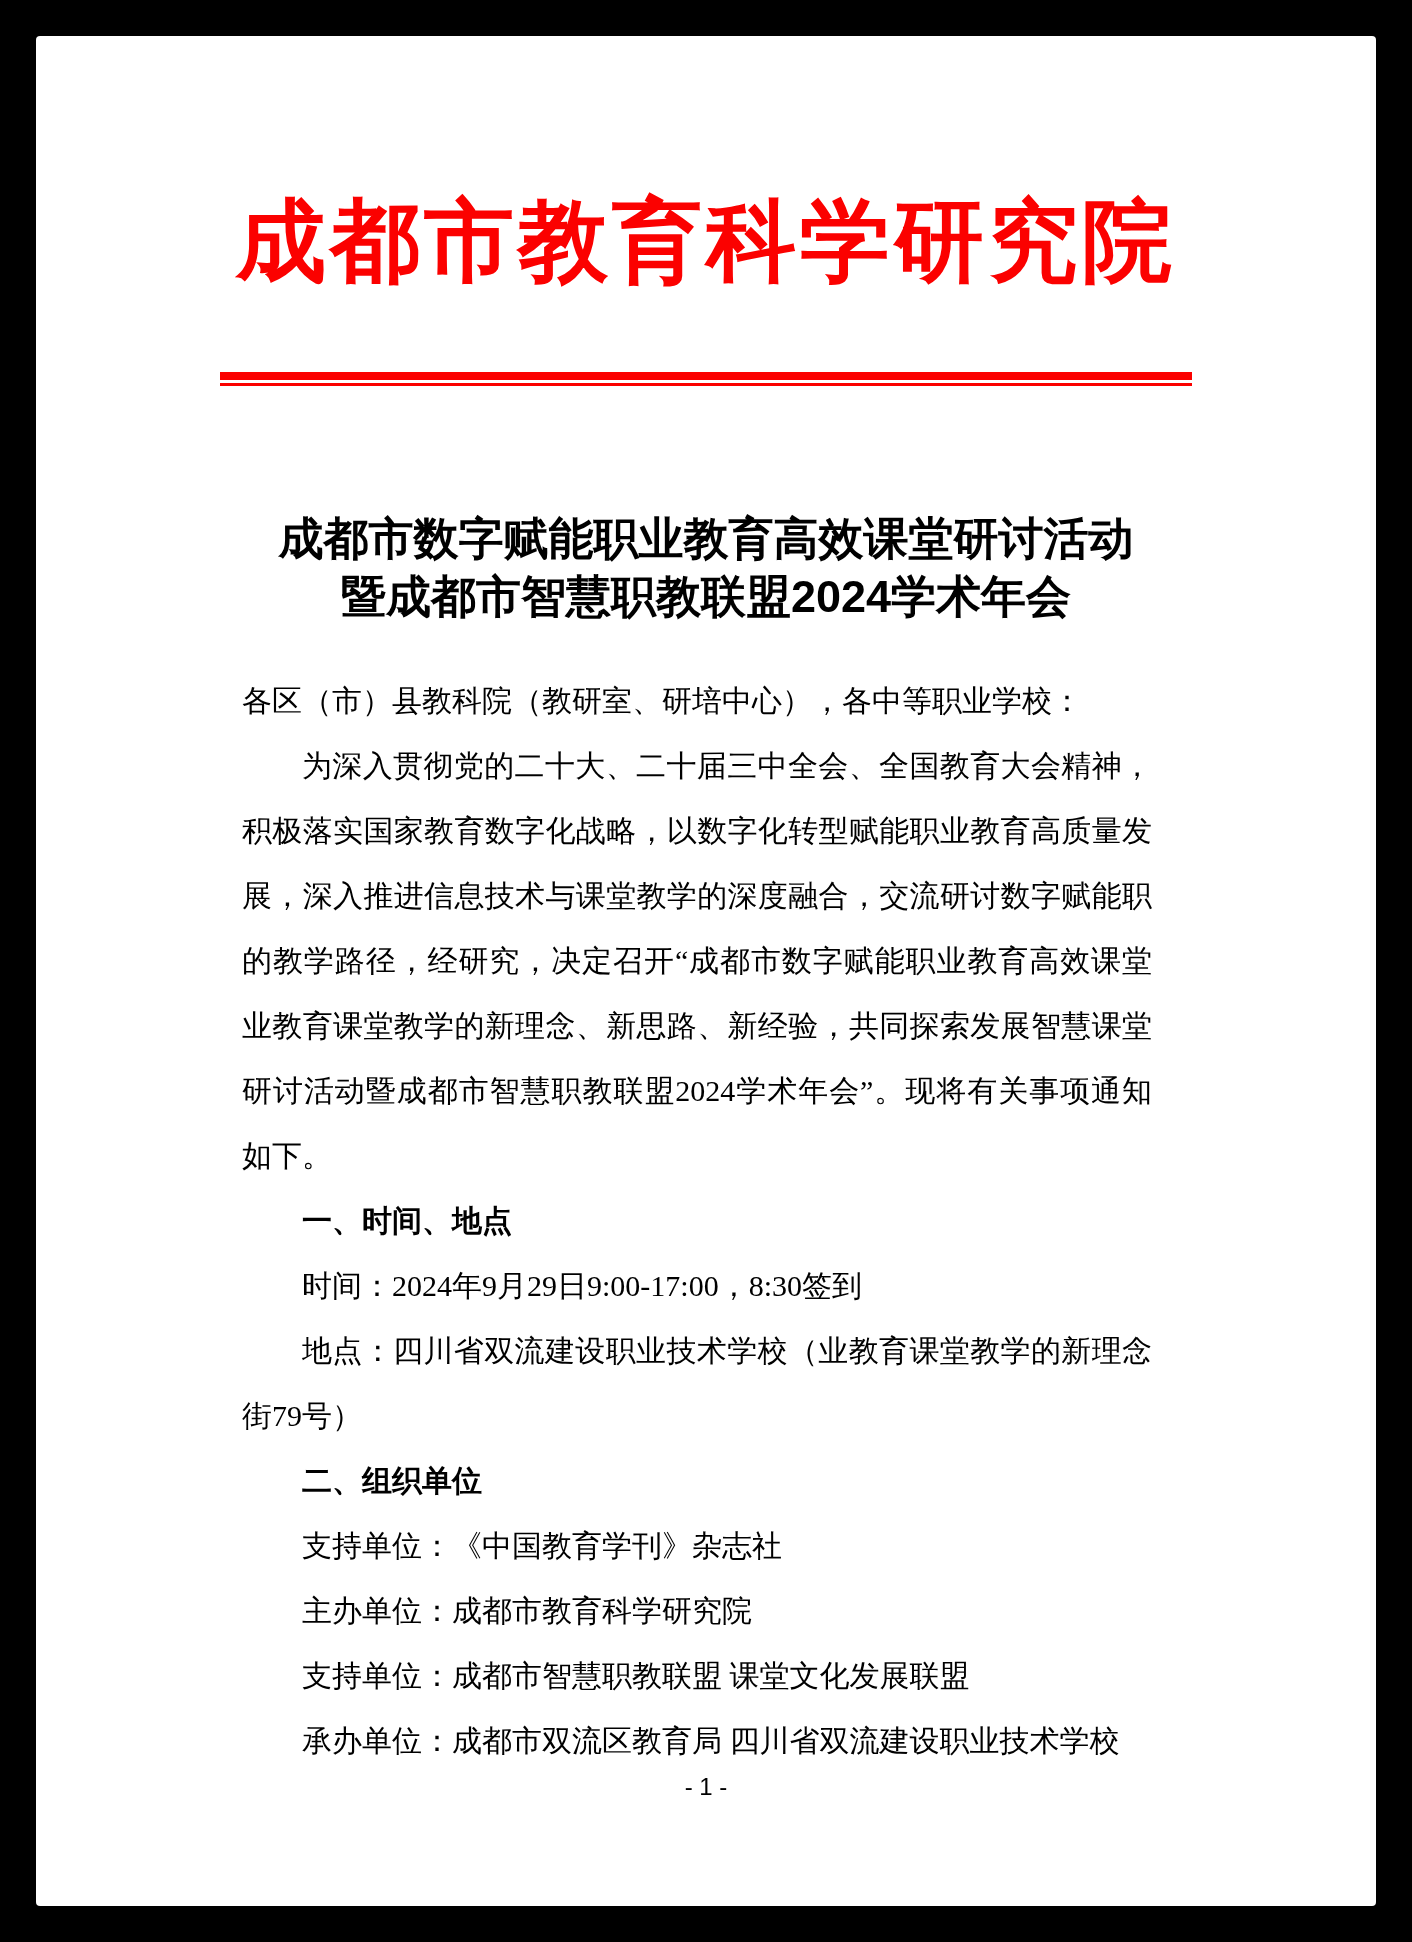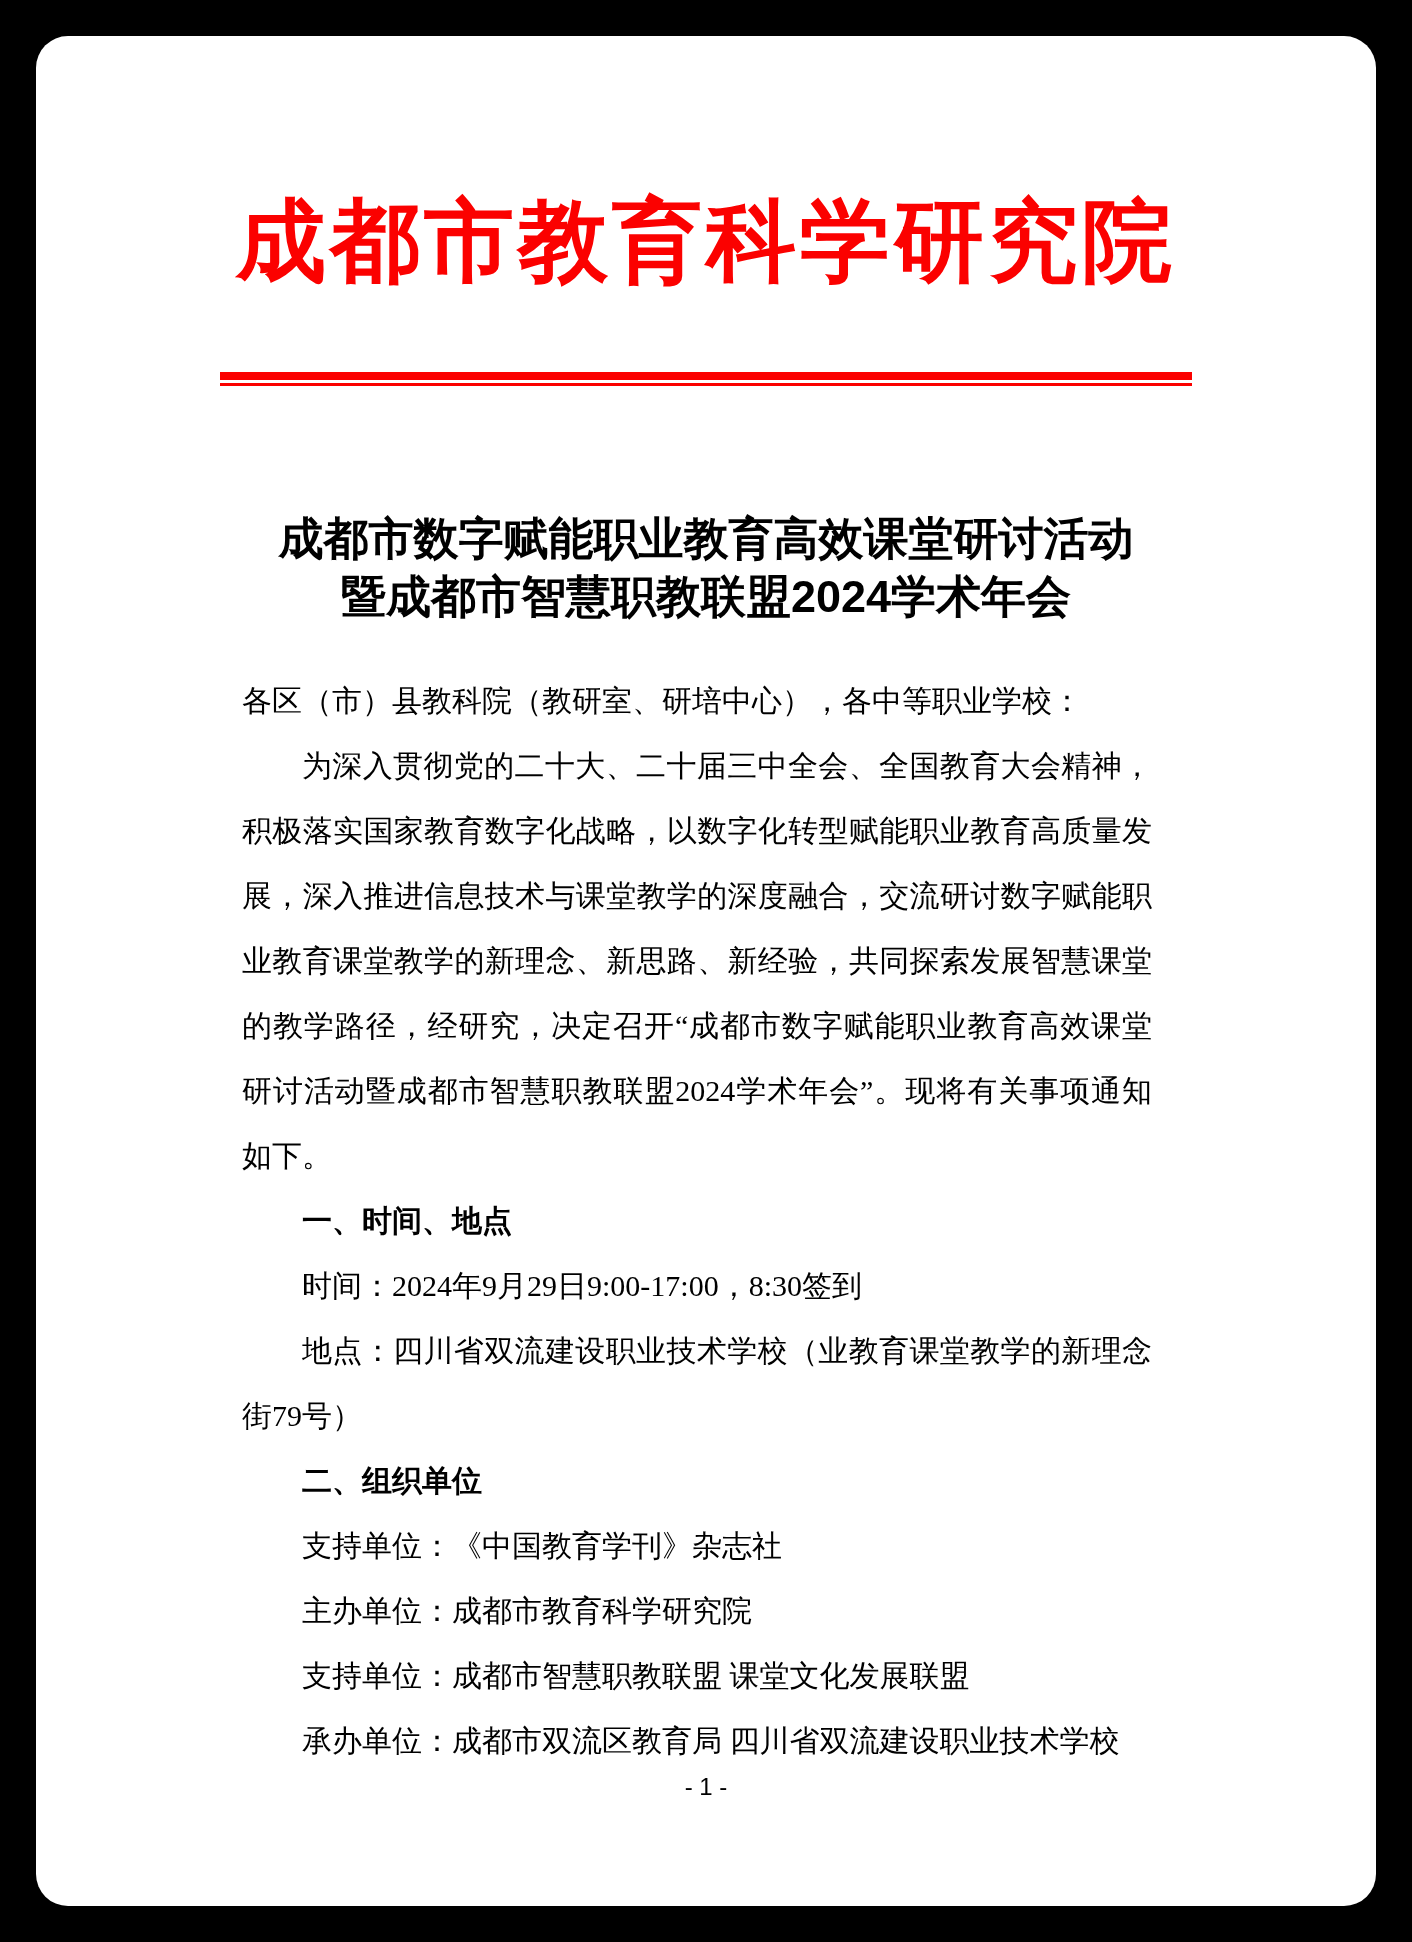--- a/index.html
+++ b/index.html
@@ -8,21 +8,21 @@
     background:#000;
     position:relative;
     font-family:"Liberation Serif","DejaVu Serif",serif;
     overflow:hidden;
   }
   .page{
     position:absolute;
     left:36px;top:36px;
     width:1340px;height:1870px;
     background:#fff;
-    border-radius:32px;
+    border-radius:4px;
   }
   .org-title{
     position:absolute;
     top:158px;left:0;width:100%;
     text-align:center;
     font-family:"Liberation Serif","DejaVu Serif",serif;
     font-weight:bold;
     font-size:90px;
     line-height:96px;
     letter-spacing:4px;
@@ -97,22 +97,22 @@
   <div class="doc-title">
     <div>成都市数字赋能职业教育高效课堂研讨活动</div>
     <div>暨成都市智慧职教联盟2024学术年会</div>
   </div>
 
   <div class="body-text">
     <div class="line">各区（市）县教科院（教研室、研培中心），各中等职业学校：</div>
     <div class="line j indent">为深入贯彻党的二十大、二十届三中全会、全国教育大会精神，</div>
     <div class="line j">积极落实国家教育数字化战略，以数字化转型赋能职业教育高质量发</div>
     <div class="line j">展，深入推进信息技术与课堂教学的深度融合，交流研讨数字赋能职</div>
+    <div class="line j">的教学路径，经研究，决定召开“成都市数字赋能职业教育高效课堂</div>
     <div class="line j">业教育课堂教学的新理念、新思路、新经验，共同探索发展智慧课堂</div>
-    <div class="line j">的教学路径，经研究，决定召开“成都市数字赋能职业教育高效课堂</div>
     <div class="line j">研讨活动暨成都市智慧职教联盟2024学术年会”。现将有关事项通知</div>
     <div class="line">如下。</div>
     <div class="line heading indent">一、时间、地点</div>
     <div class="line indent">时间：2024年9月29日9:00-17:00，8:30签到</div>
     <div class="line j indent">地点：四川省双流建设职业技术学校（业教育课堂教学的新理念</div>
     <div class="line">街79号）</div>
     <div class="line heading indent">二、组织单位</div>
     <div class="line indent">支持单位：《中国教育学刊》杂志社</div>
     <div class="line indent">主办单位：成都市教育科学研究院</div>
     <div class="line indent">支持单位：成都市智慧职教联盟 课堂文化发展联盟</div>

